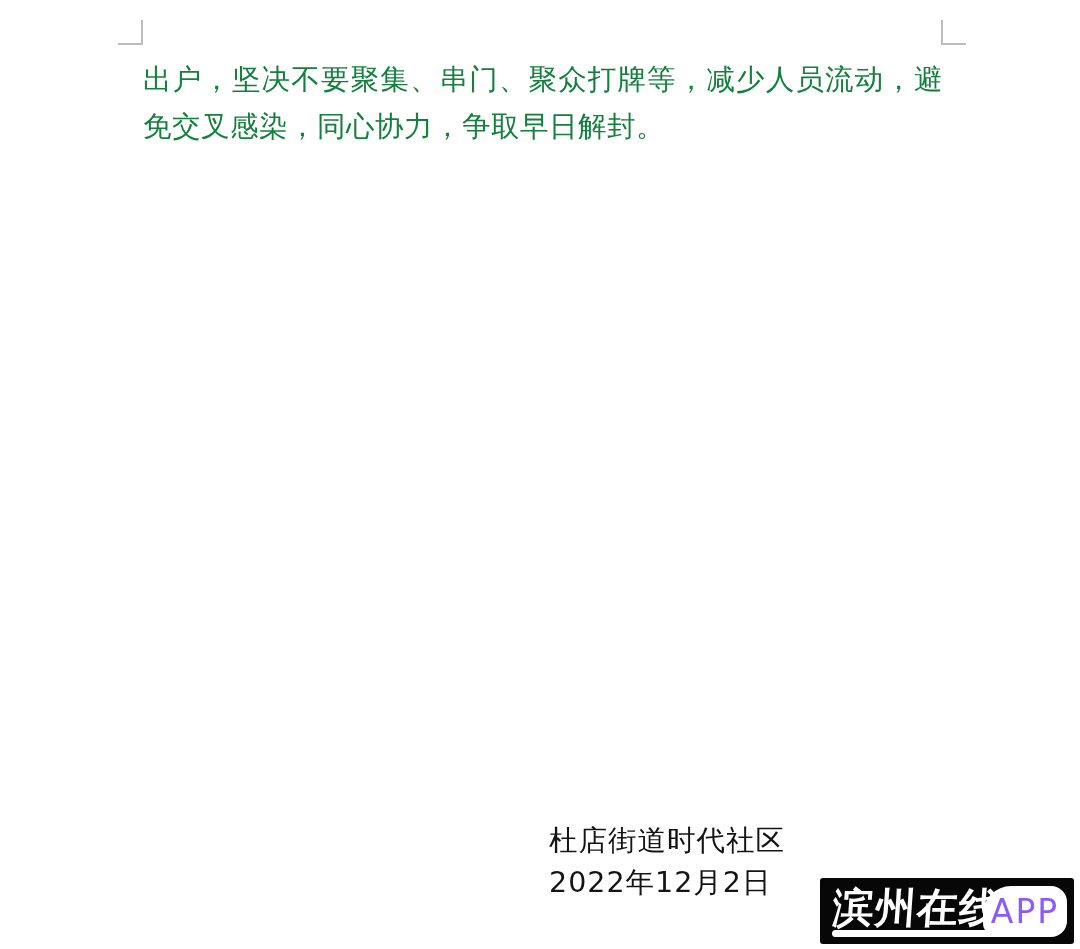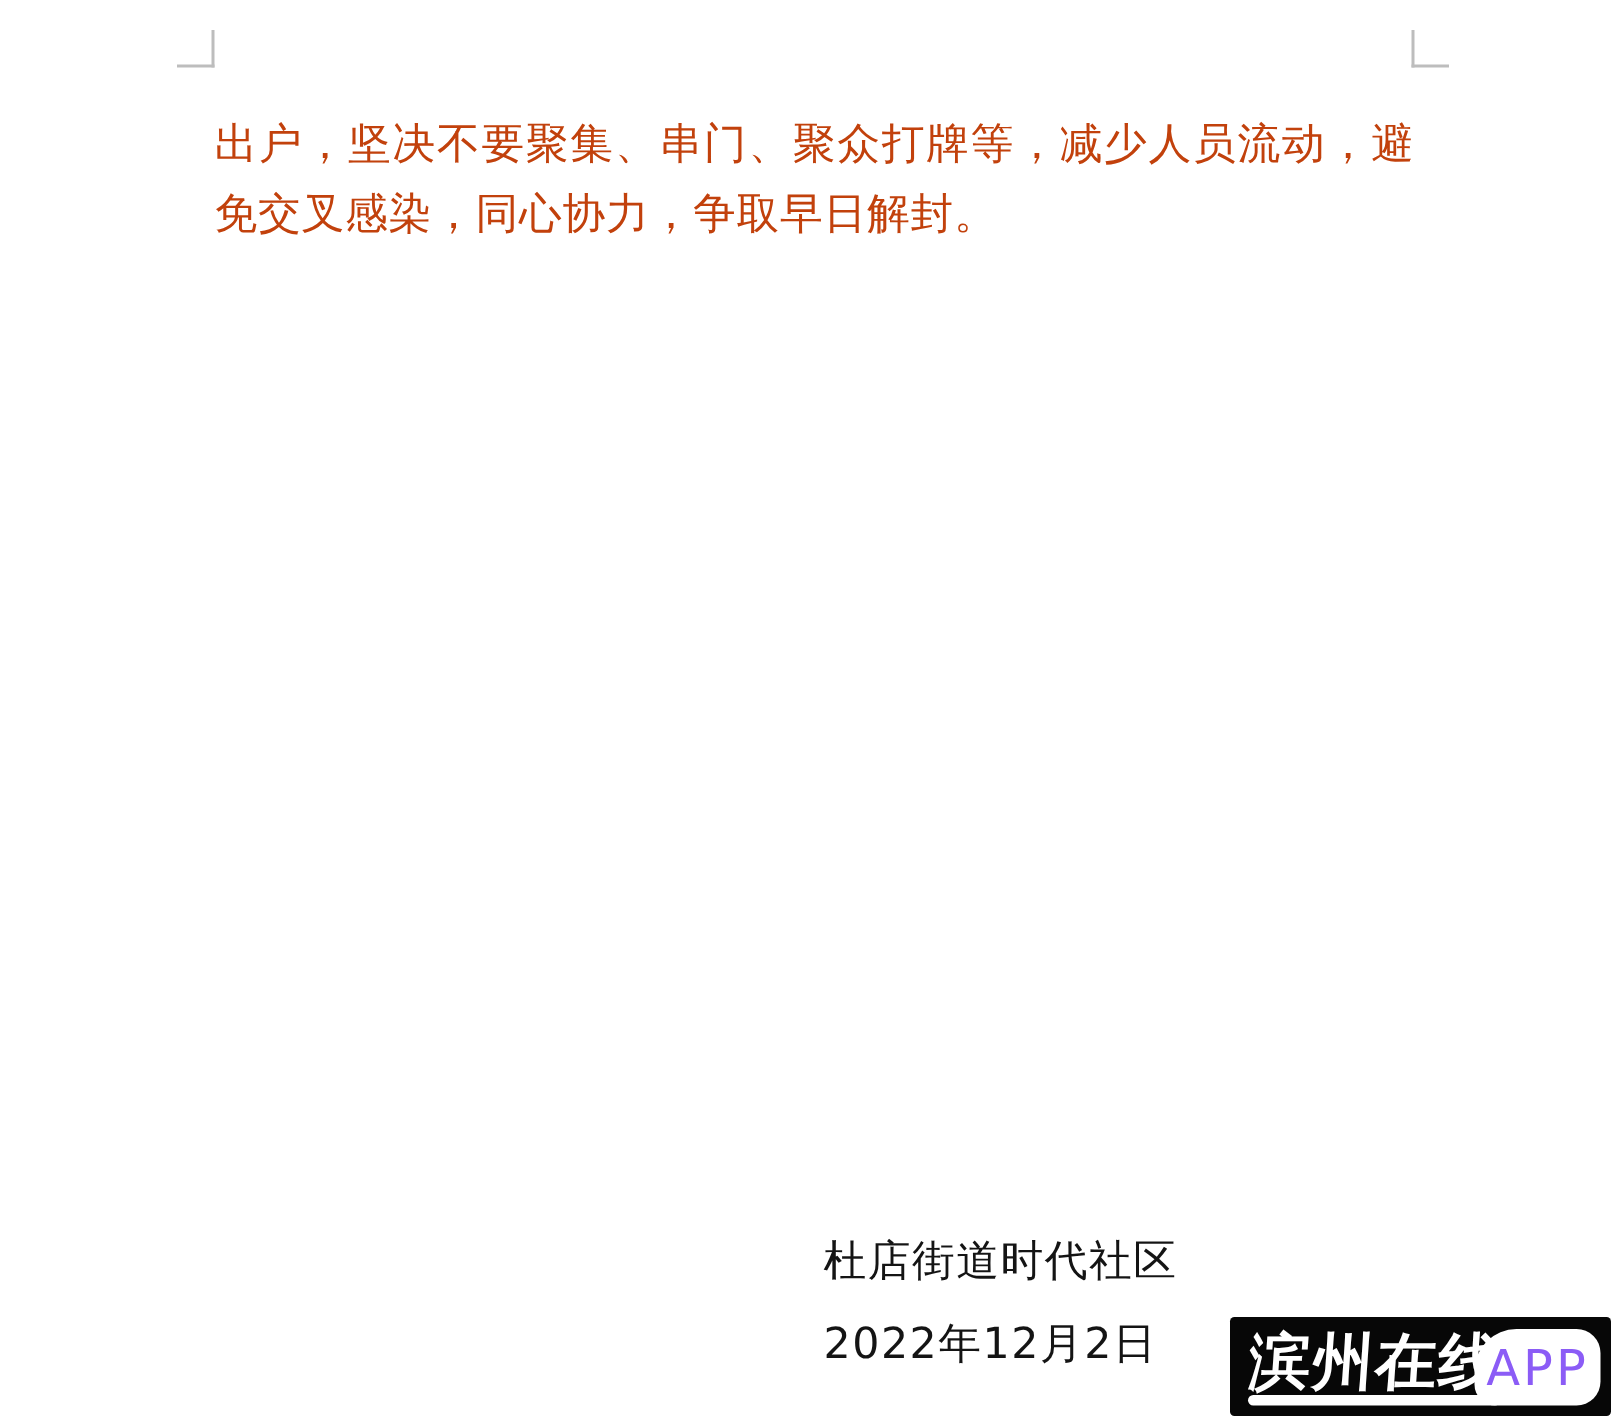--- a/index.html
+++ b/index.html
@@ -38,37 +38,36 @@
   
   .doc-body {
     position: absolute;
     left: 143px;
     top: 56px;
     width: 800px;
     font-size: 28.5px;
     line-height: 47px;
     text-align: justify;
     letter-spacing: 0.5px;
-    color: #c2410c;
-    margin-top: 16px;
+    color: #15803d;
   }
   .doc-body p { margin: 0 0 5px 0; }
   .doc-body p.indent { text-indent: 2em; }
 
   
   .signature {
     position: absolute;
     left: 549px;
     top: 822px;
     font-size: 28.5px;
     line-height: 38px;
     color: #141414;
     letter-spacing: 1px;
   }
-  .signature .sig-org { margin-bottom: 17px; }
+  .signature .sig-org { margin-bottom: 4px; }
 
   
   .watermark {
     position: absolute;
     left: 820px;
     top: 878px;
     width: 254px;
     height: 66px;
     background: #070707;
     border-radius: 3px;

